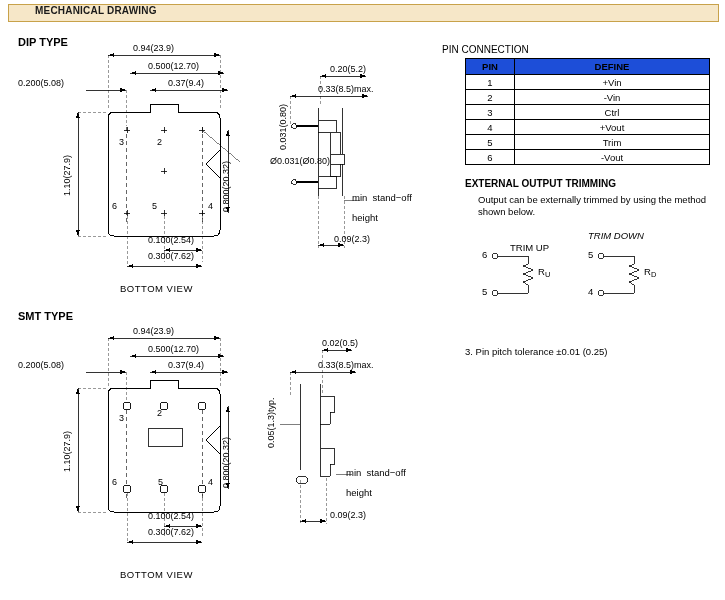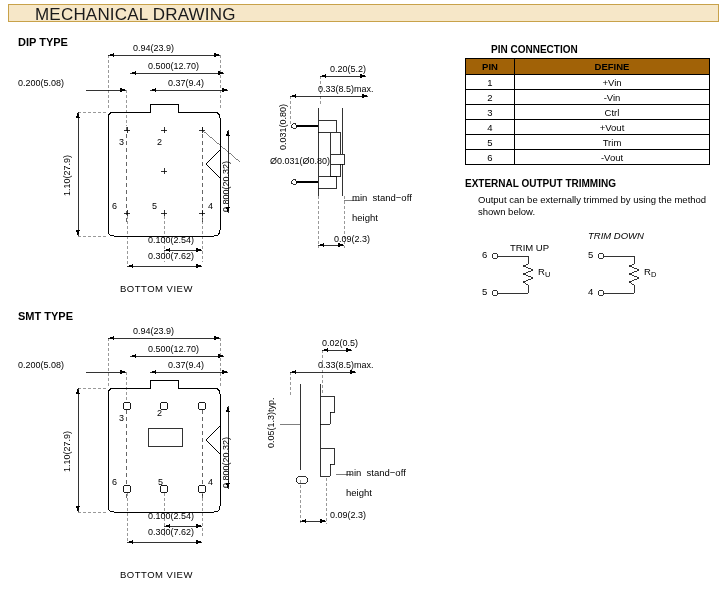--- a/index.html
+++ b/index.html
@@ -1,27 +1,27 @@
 <!DOCTYPE html>
 <html><head>
 <meta charset="utf-8">
 <style>
   html,body{margin:0;padding:0;background:#ffffff;}
   body{width:725px;height:600px;position:relative;font-family:"Liberation Sans",sans-serif;color:#000;overflow:hidden;}
   .hdr{position:absolute;left:8px;top:4px;width:709px;height:16px;background:#f6e7c8;border:1px solid #c8a24a;}
-  .hdr-label{position:absolute;left:20px;top:5px;font-size:17px;font-weight:normal;color:#1a1a1a;letter-spacing:.2px;padding-left:15px;}
+  .hdr-label{position:absolute;left:20px;top:5px;font-size:10px;font-weight:bold;color:#1a1a1a;letter-spacing:.2px;padding-left:15px;}
   .sect-title{position:absolute;font-size:11px;font-weight:bold;}
   .dim{position:absolute;font-size:9px;color:#000;white-space:nowrap;font-family:"Liberation Sans",sans-serif;}
   .dim.v{transform-origin:0 0;}
   svg{position:absolute;left:0;top:0;overflow:visible;}
   table.pin{position:absolute;left:465px;top:58px;border-collapse:collapse;font-size:9.5px;width:245px;}
-  table.pin th{background:#a16207;border:1px solid #000;height:13px;font-weight:bold;font-size:9.5px;}
+  table.pin th{background:#1d4ed8;border:1px solid #000;height:13px;font-weight:bold;font-size:9.5px;}
   table.pin td{border:1px solid #000;height:12px;text-align:center;font-size:9.5px;}
   .pin-col1{width:46px;}
-  .pin-title{position:absolute;left:491px;top:44px;font-size:10px;font-weight:bold;}
+  .pin-title{position:absolute;left:442px;top:44px;font-size:10px;font-weight:normal;}
   .eot-title{position:absolute;left:465px;top:178px;font-size:10px;font-weight:bold;}
   .eot-text{position:absolute;left:478px;top:194px;font-size:9.5px;line-height:12px;width:230px;}
   .trim-label{position:absolute;font-size:9.5px;}
   .notes-list{position:absolute;left:465px;top:345px;font-size:9.5px;line-height:13.5px;width:250px;}
   .bottomview{position:absolute;font-size:9.5px;letter-spacing:.5px;}
   .minso{position:absolute;font-size:9.5px;line-height:20px;}
   .pinnum{position:absolute;font-size:9px;}
   .sub{font-size:7.5px;vertical-align:-2px;}
 </style>
 </head>
@@ -325,13 +325,14 @@
 
 <div class="trim-label" style="left:482px;top:249px;">6</div>
 <div class="trim-label" style="left:482px;top:286px;">5</div>
 <div class="trim-label" style="left:538px;top:266px;"><span>R</span><span class="sub">U</span></div>
 
 <div class="trim-label" style="left:588px;top:249px;">5</div>
 <div class="trim-label" style="left:588px;top:286px;">4</div>
 <div class="trim-label" style="left:644px;top:266px;"><span>R</span><span class="sub">D</span></div>
 
 <div class="notes-list">
+  <div>3. Pin pitch tolerance ±0.01 (0.25)</div>
 </div>
 
 </body></html>

